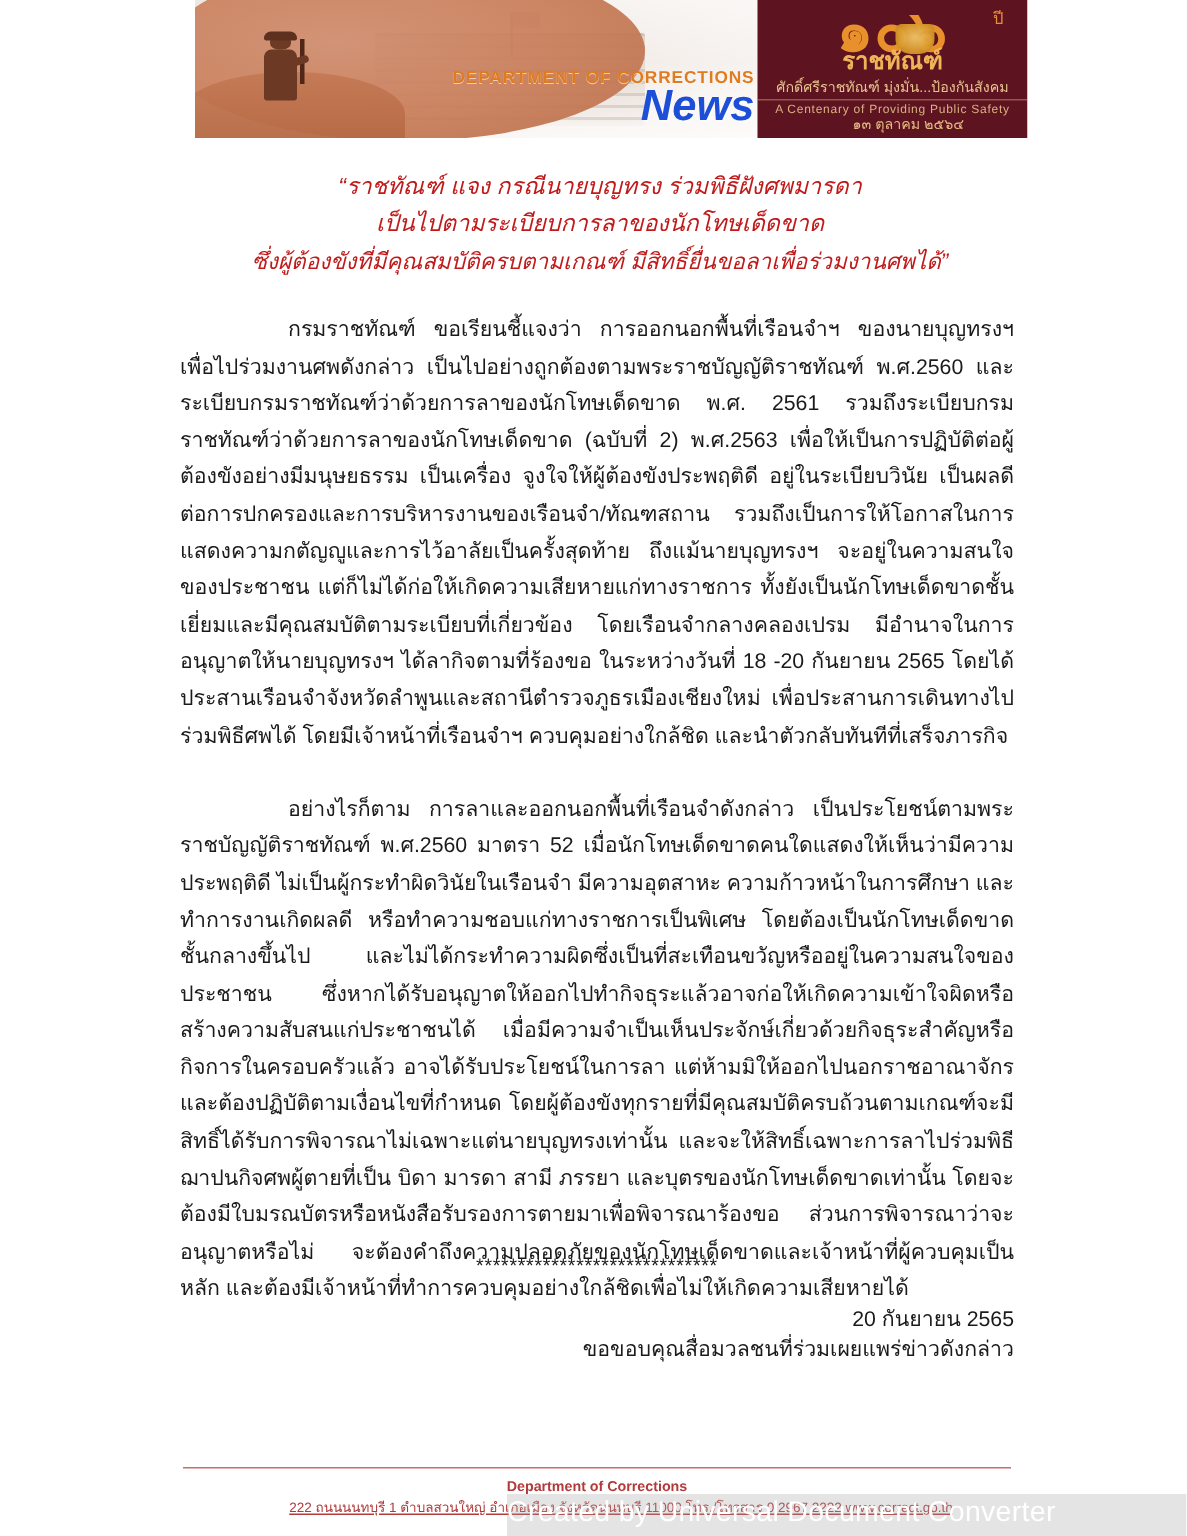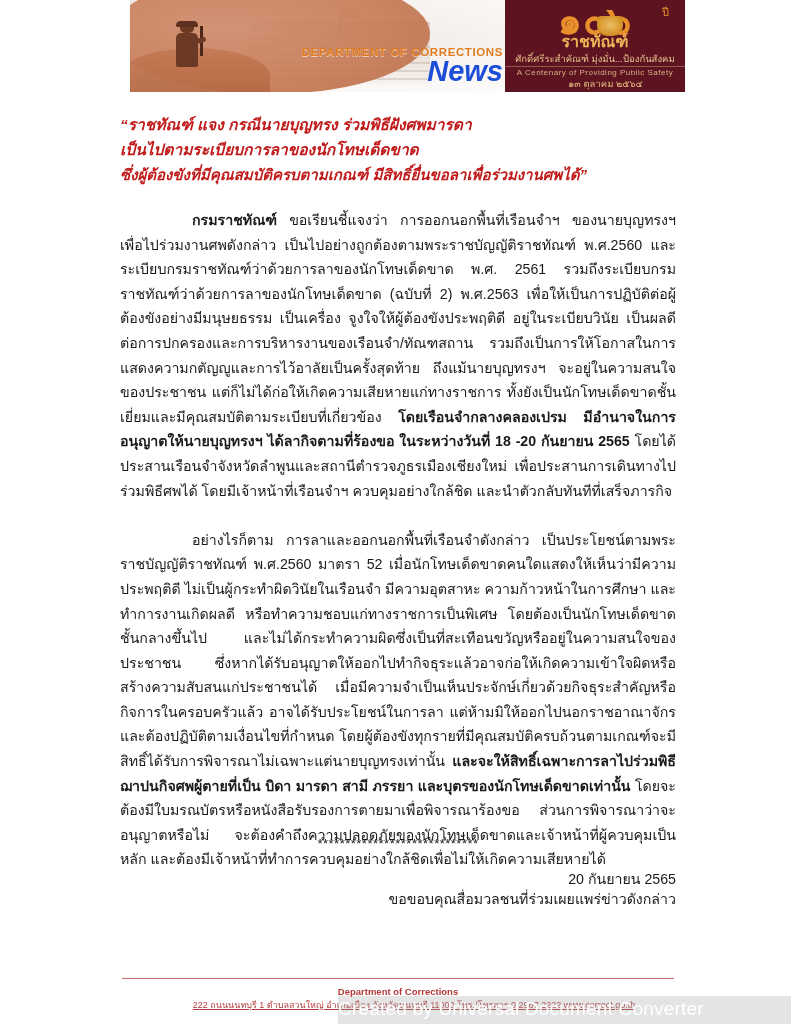--- a/index.html
+++ b/index.html
@@ -211,22 +211,23 @@
     line-height: 1;
     margin-left: 21px;
   }
 
   
   .title-block {
     position: absolute;
     left: 120px;
     top: 112px;
     width: 560px;
+    text-align: center;
     color: #c01a1a;
-    font-weight: bold;
+    font-weight: normal;
     font-style: italic;
     font-size: 15.5px;
     line-height: 25px;
   }
   .title-block .tl { white-space: nowrap; }
   .title-block .tl3 { font-size: 15px; }
 
   
   .body-text {
     position: absolute;
@@ -237,21 +238,21 @@
     line-height: 24.6px;
     color: #1a1a1a;
     text-align: justify;
     text-justify: inter-word;
   }
   .para {
     margin: 0 0 0 0;
     text-indent: 72px;
   }
   .para + .para { margin-top: 24.6px; }
-  .b { font-weight: bold; }
+  .b { font-weight: normal; }
 
   
   .stars {
     position: absolute;
     left: 120px;
     top: 836px;
     width: 556px;
     text-align: center;
     font-size: 13px;
     letter-spacing: .5px;
@@ -352,21 +353,21 @@
         <div class="dept-line">DEPARTMENT OF CORRECTIONS</div>
         <div class="news-line">News</div>
       </div>
     </div>
 
     <div class="banner-right">
       <div class="br-106">๑๐๖</div>
       <div class="br-pi">ปี</div>
       <div class="br-seal"></div>
       <div class="br-ratcha">ราชทัณฑ์</div>
-      <div class="br-slogan">ศักดิ์ศรีระสำคัณฑ์ มุ่งมั่น...ป้องกันสังคม</div>
+      <div class="br-slogan">ศักดิ์ศรีราชทัณฑ์ มุ่งมั่น...ป้องกันสังคม</div>
       <div class="br-eng">A Centenary of Providing Public Safety</div>
       <div class="br-date">๑๓ ตุลาคม ๒๕๖๔</div>
     </div>
   </div>
 
   <div class="title-block">
     <div class="tl">“ราชทัณฑ์ แจง กรณีนายบุญทรง ร่วมพิธีฝังศพมารดา</div>
     <div class="tl">เป็นไปตามระเบียบการลาของนักโทษเด็ดขาด</div>
     <div class="tl tl3">ซึ่งผู้ต้องขังที่มีคุณสมบัติครบตามเกณฑ์ มีสิทธิ์ยื่นขอลาเพื่อร่วมงานศพได้”</div>
   </div>

